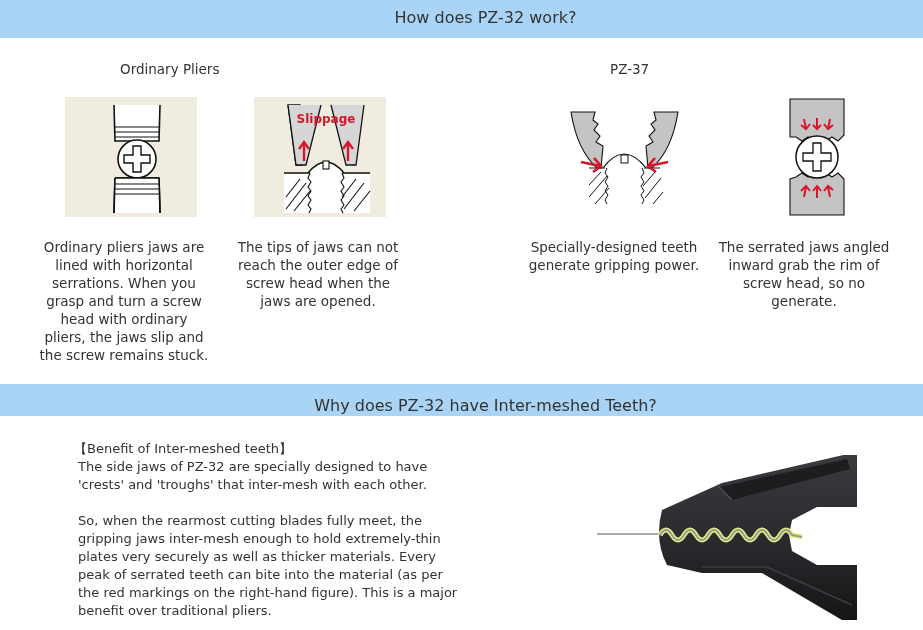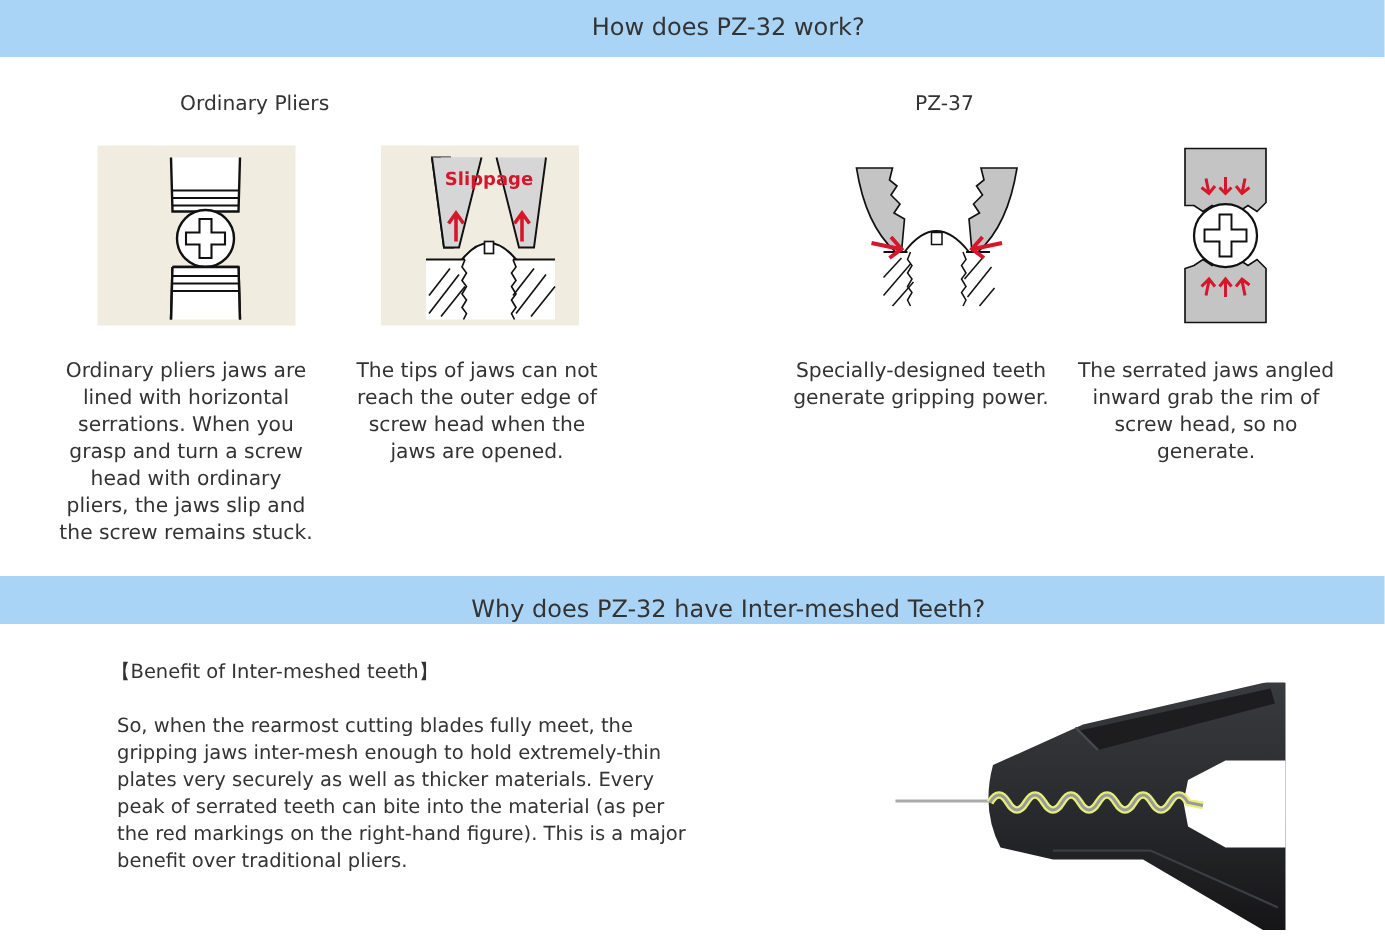--- a/index.html
+++ b/index.html
@@ -110,20 +110,21 @@
 
 <div class="cap" style="left:38px; top:238px; width:172px;">Ordinary pliers jaws are lined with horizontal serrations. When you grasp and turn a screw head with ordinary pliers, the jaws slip and the screw remains stuck.</div>
 <div class="cap" style="left:232px; top:238px; width:172px;">The tips of jaws can not reach the outer edge of screw head when the jaws are opened.</div>
 <div class="cap" style="left:526px; top:238px; width:176px;">Specially-designed teeth generate gripping power.</div>
 <div class="cap" style="left:712px; top:238px; width:184px;">The serrated jaws angled inward grab the rim of screw head, so no generate.</div>
 
 <div id="band2" class="band">Why does PZ-32 have Inter-meshed Teeth?</div>
 
 <div class="body-text">
   <p style="margin-left:-4px;">【Benefit of Inter-meshed teeth】</p>
+  <p>The side jaws of PZ-32 are specially designed to have 'crests' and 'troughs' that inter-mesh with each other.</p>
   <div class="gap"></div>
   <p>So, when the rearmost cutting blades fully meet, the gripping jaws inter-mesh enough to hold extremely-thin plates very securely as well as thicker materials. Every peak of serrated teeth can bite into the material (as per the red markings on the right-hand figure). This is a major benefit over traditional pliers.</p>
 </div>
 
 <div class="fig" style="left:580px; top:455px; width:270px; height:165px;">
   <svg width="270" height="165" viewBox="0 0 270 165">
     <defs>
       <linearGradient id="jawg" x1="0" y1="0" x2="0" y2="1">
         <stop offset="0" stop-color="#3a3b3e"></stop>
         <stop offset="0.5" stop-color="#2a2b2e"></stop>

